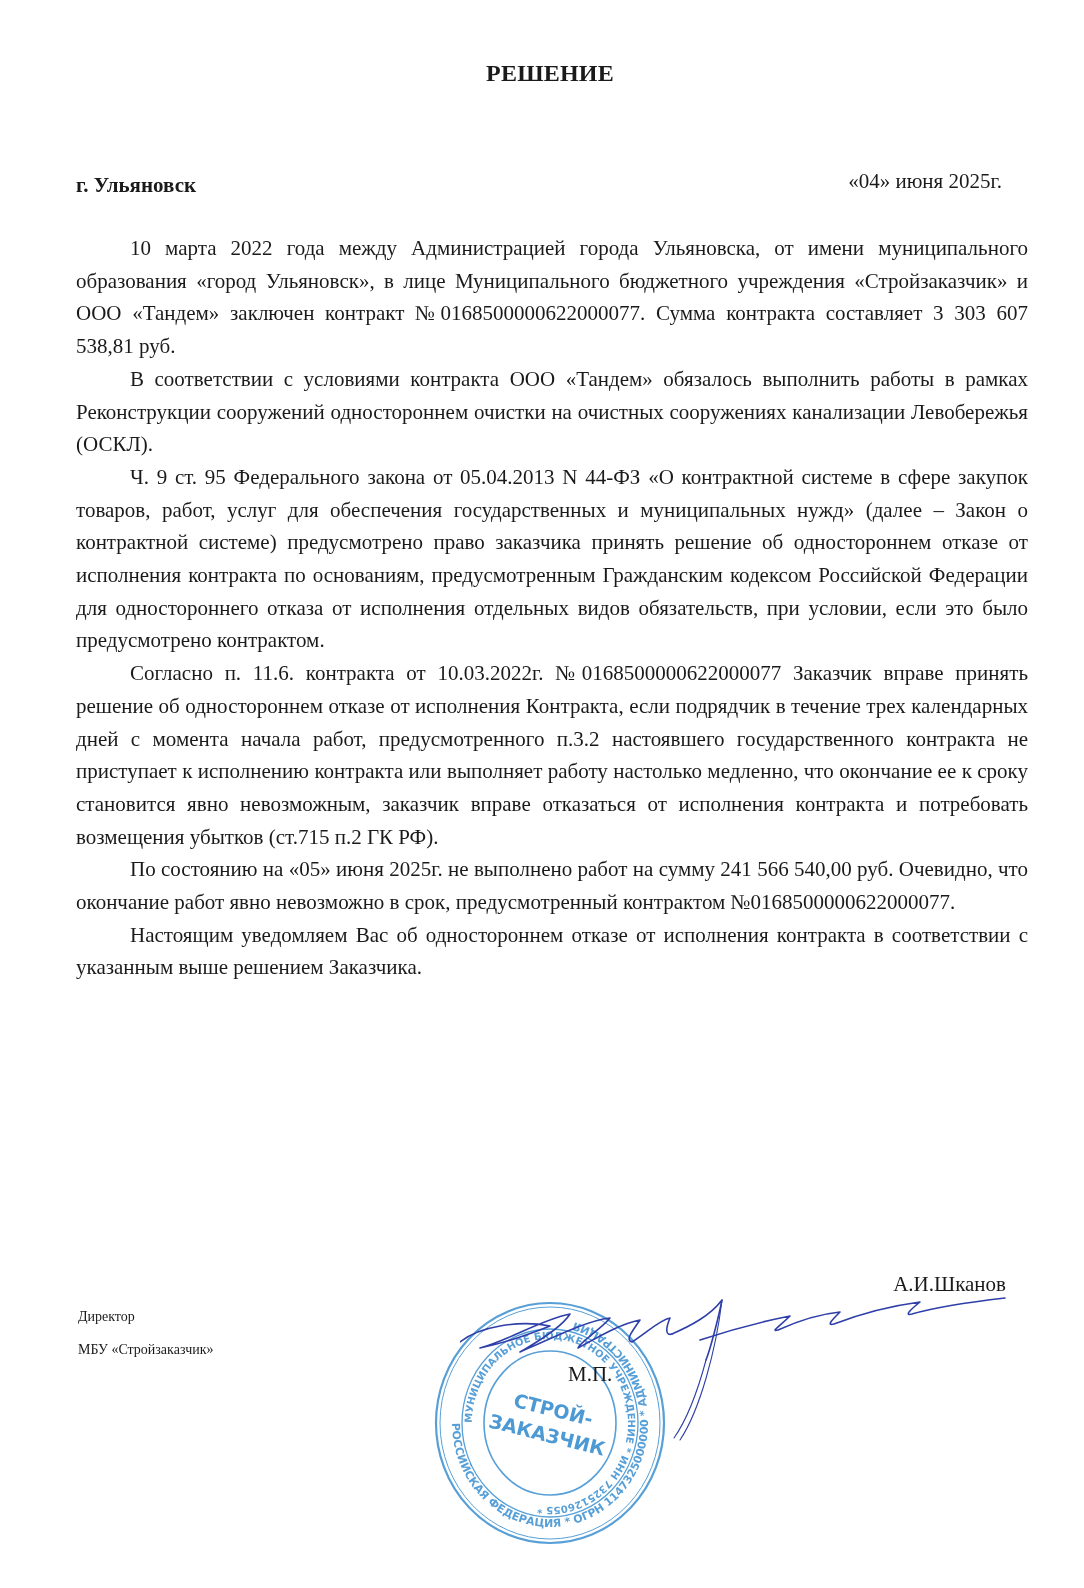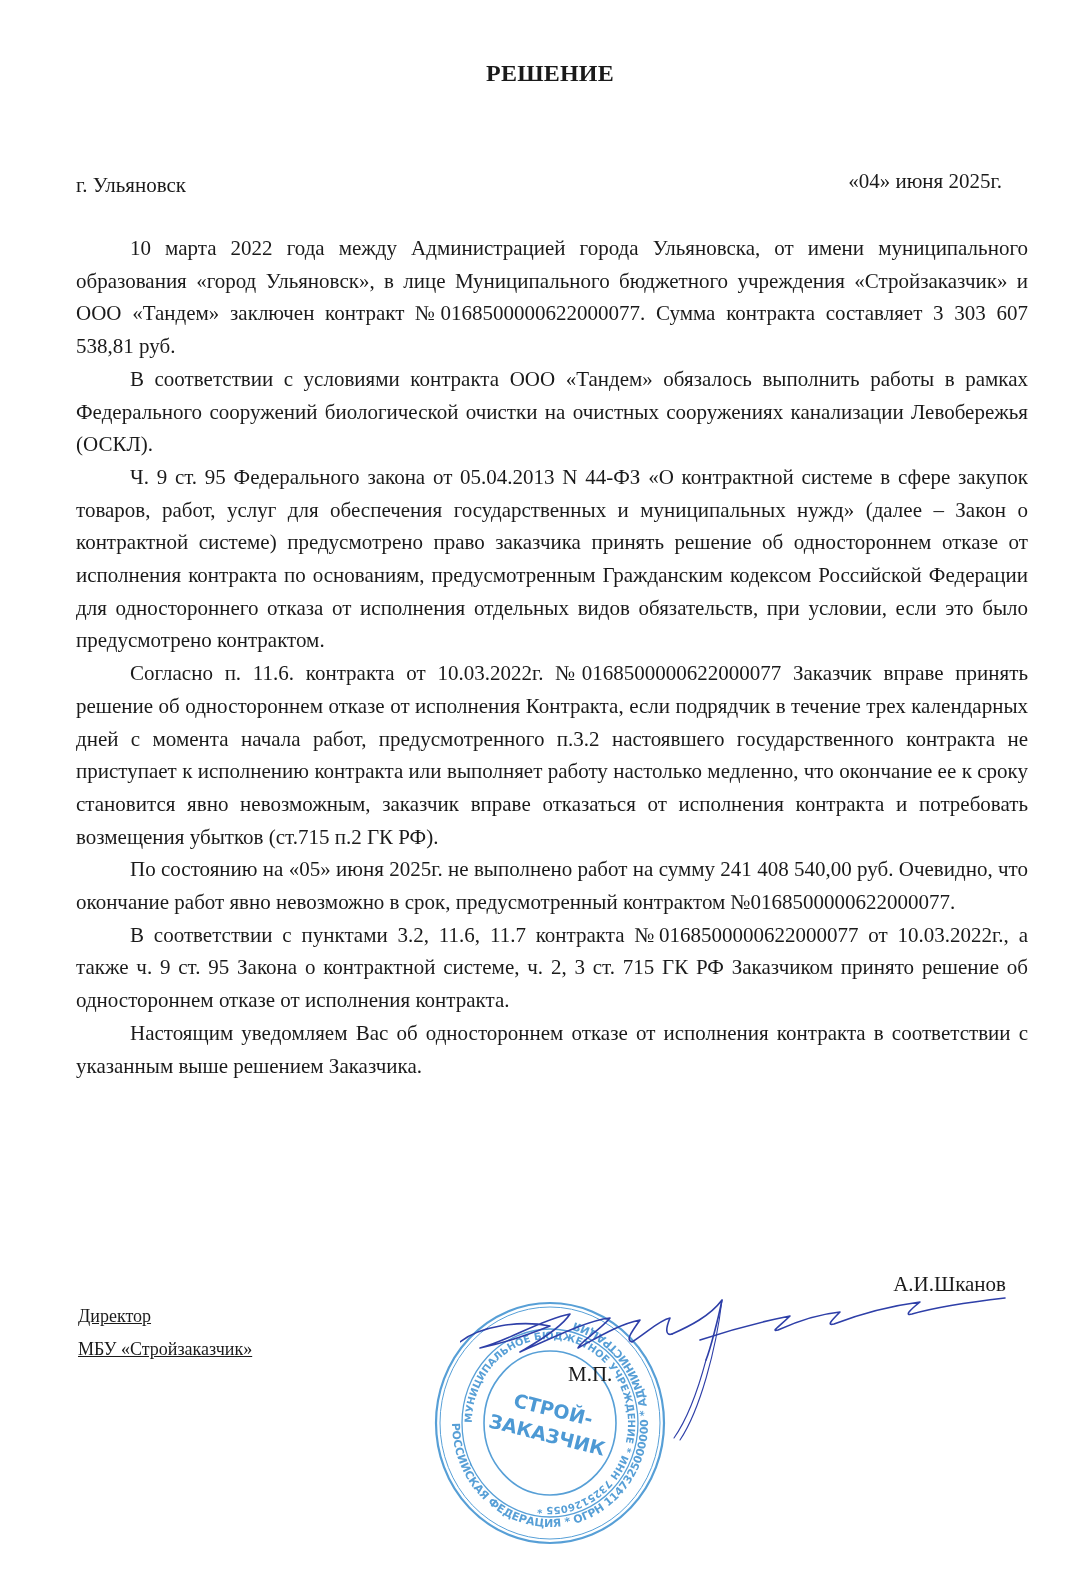--- a/index.html
+++ b/index.html
@@ -2,47 +2,46 @@
 <html><head>
 <meta charset="utf-8">
 <style>
   html, body { margin:0; padding:0; background:#ffffff; }
   body { width:1084px; height:1588px; position:relative; overflow:hidden;
          font-family:"Liberation Serif", "DejaVu Serif", serif; color:#1a1a1a; }
   .page { position:absolute; left:0; top:0; width:1084px; height:1588px; }
   .title { position:absolute; left:8px; width:1084px; text-align:center; font-weight:bold; font-size:24px; letter-spacing:0.2px; }
   .t1 { top:60px; }
   .t2 { top:94px; }
-  .city { position:absolute; left:76px; top:173px; font-size:21px; }
+  .city { position:absolute; left:76px; top:173px; font-size:21px;font-weight:bold; }
   .date { position:absolute; right:82px; top:169px; font-size:21px; }
   .body { position:absolute; left:76px; top:232px; width:952px; font-size:21px; line-height:32.7px; }
   .body p { margin:0; text-align:justify; text-indent:54px; }
-  .sig-left { position:absolute; left:78px; top:1300px; font-size:18px; line-height:33px;text-decoration:underline; }
+  .sig-left { position:absolute; left:78px; top:1300px; font-size:14px; line-height:33px; }
   .sig-name { position:absolute; right:78px; top:1272px; font-size:21px; }
   .mp { position:absolute; left:568px; top:1362px; font-size:21px; z-index:3; }
   .stamp { position:absolute; left:432px; top:1300px; width:236px; height:246px; z-index:2; }
   .signature { position:absolute; left:460px; top:1290px; width:560px; height:160px; z-index:4; }
 </style>
 </head>
 <body>
 
 <div class="page">
 
   <div class="title t1">РЕШЕНИЕ</div>
 
   <div class="city">г. Ульяновск</div>
   <div class="date">«04» июня 2025г.</div>
 
   <div class="body">
     <p>10 марта 2022 года между Администрацией города Ульяновска, от имени муниципального образования «город Ульяновск», в лице Муниципального бюджетного учреждения «Стройзаказчик» и ООО «Тандем» заключен контракт №0168500000622000077. Сумма контракта составляет 3 303 607 538,81 руб.</p>
-    <p>В соответствии с условиями контракта ООО «Тандем» обязалось выполнить работы в рамках Федерального сооружений биологической очистки на очистных сооружениях канализации Левобережья (ОСКЛ).</p>
+    <p>В соответствии с условиями контракта ООО «Тандем» обязалось выполнить работы в рамках Реконструкции сооружений одностороннем очистки на очистных сооружениях канализации Левобережья (ОСКЛ).</p>
     <p>Ч. 9 ст. 95 Федерального закона от 05.04.2013 N 44-ФЗ «О контрактной системе в сфере закупок товаров, работ, услуг для обеспечения государственных и муниципальных нужд» (далее – Закон о контрактной системе) предусмотрено право заказчика принять решение об одностороннем отказе от исполнения контракта по основаниям, предусмотренным Гражданским кодексом Российской Федерации для одностороннего отказа от исполнения отдельных видов обязательств, при условии, если это было предусмотрено контрактом.</p>
     <p>Согласно п. 11.6. контракта от 10.03.2022г. №0168500000622000077 Заказчик вправе принять решение об одностороннем отказе от исполнения Контракта, если подрядчик в течение трех календарных дней с момента начала работ, предусмотренного п.3.2 настоявшего государственного контракта не приступает к исполнению контракта или выполняет работу настолько медленно, что окончание ее к сроку становится явно невозможным, заказчик вправе отказаться от исполнения контракта и потребовать возмещения убытков (ст.715 п.2 ГК РФ).</p>
-    <p>По состоянию на «05» июня 2025г. не выполнено работ на сумму 241 408 540,00 руб. Очевидно, что окончание работ явно невозможно в срок, предусмотренный контрактом №0168500000622000077.</p>
-    <p>В соответствии с пунктами 3.2, 11.6, 11.7 контракта №0168500000622000077 от 10.03.2022г., а также ч. 9 ст. 95 Закона о контрактной системе, ч. 2, 3 ст. 715 ГК РФ Заказчиком принято решение об одностороннем отказе от исполнения контракта.</p>
+    <p>По состоянию на «05» июня 2025г. не выполнено работ на сумму 241 566 540,00 руб. Очевидно, что окончание работ явно невозможно в срок, предусмотренный контрактом №0168500000622000077.</p>
     <p>Настоящим уведомляем Вас об одностороннем отказе от исполнения контракта в соответствии с указанным выше решением Заказчика.</p>
   </div>
 
   <div class="sig-left">
     <div>Директор</div>
     <div>МБУ «Стройзаказчик»</div>
   </div>
 
   <svg class="stamp" viewBox="0 0 236 246">
     <defs>

